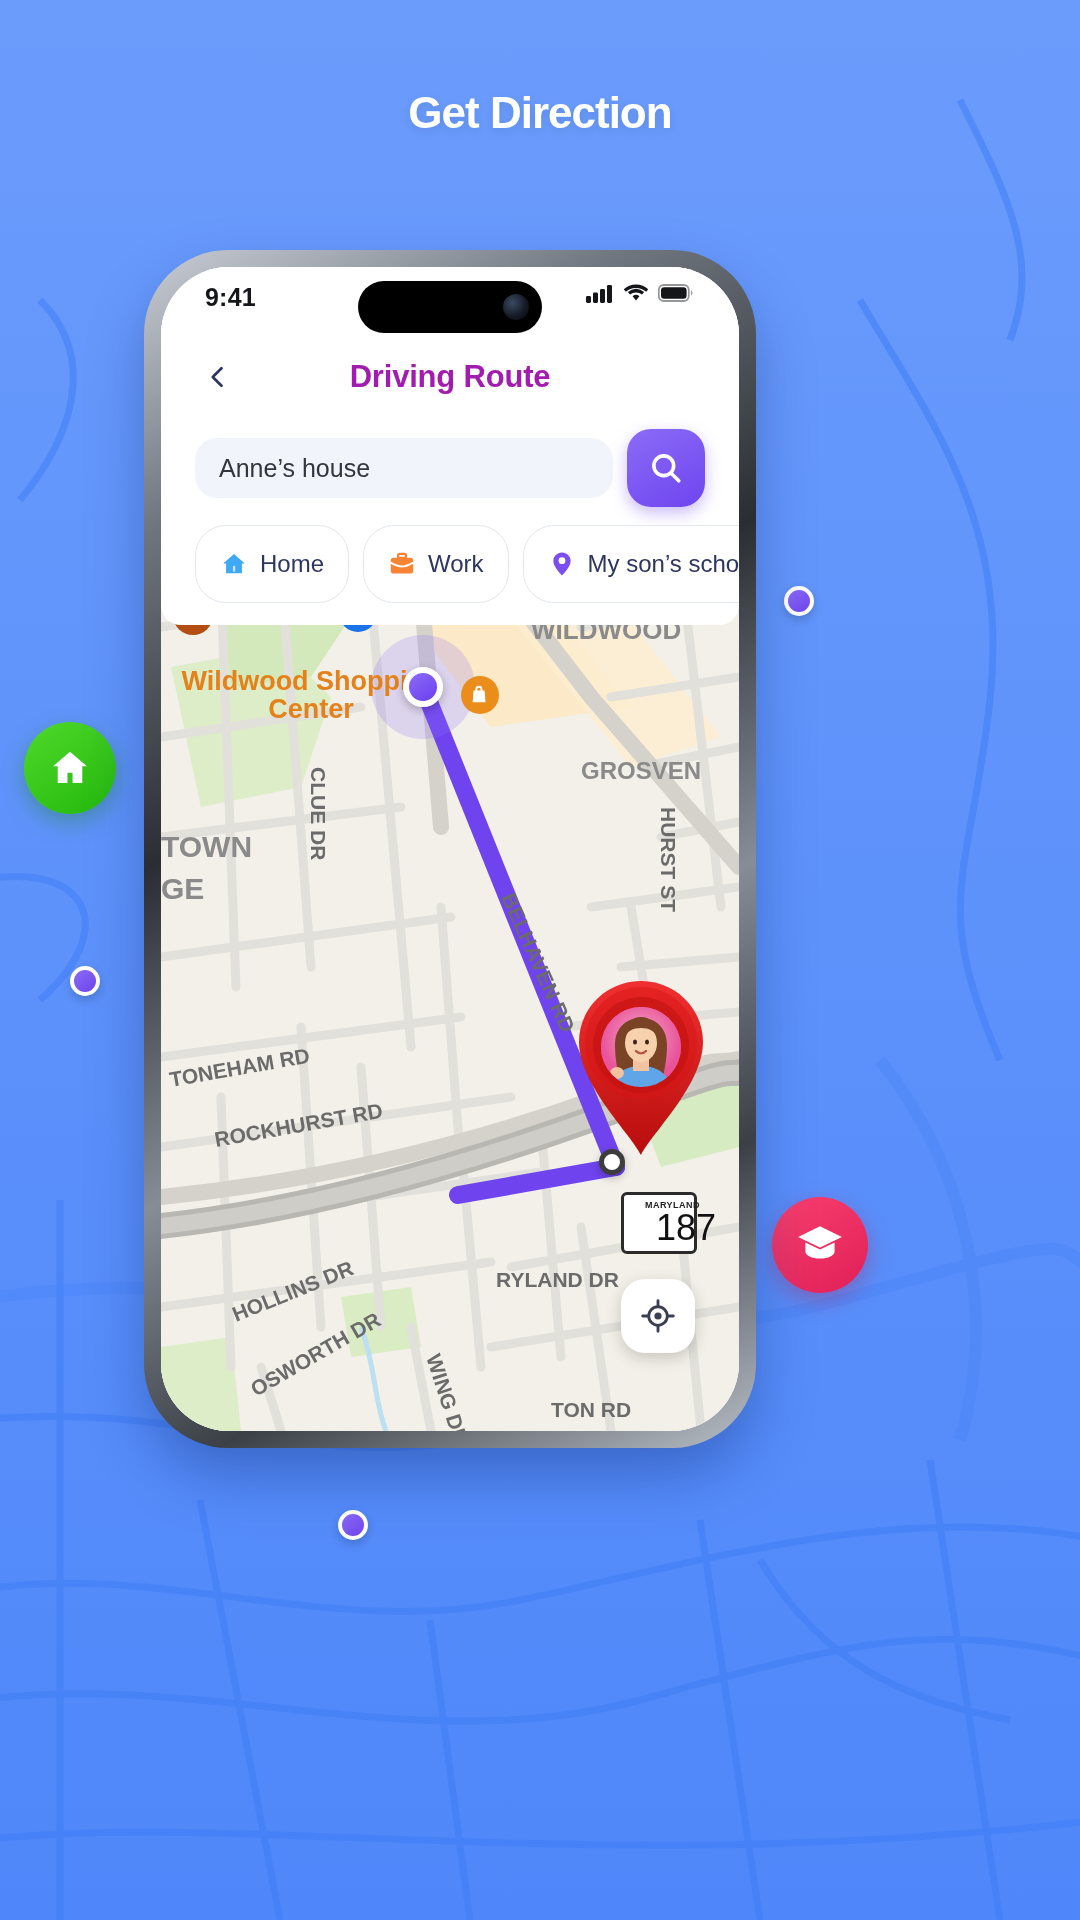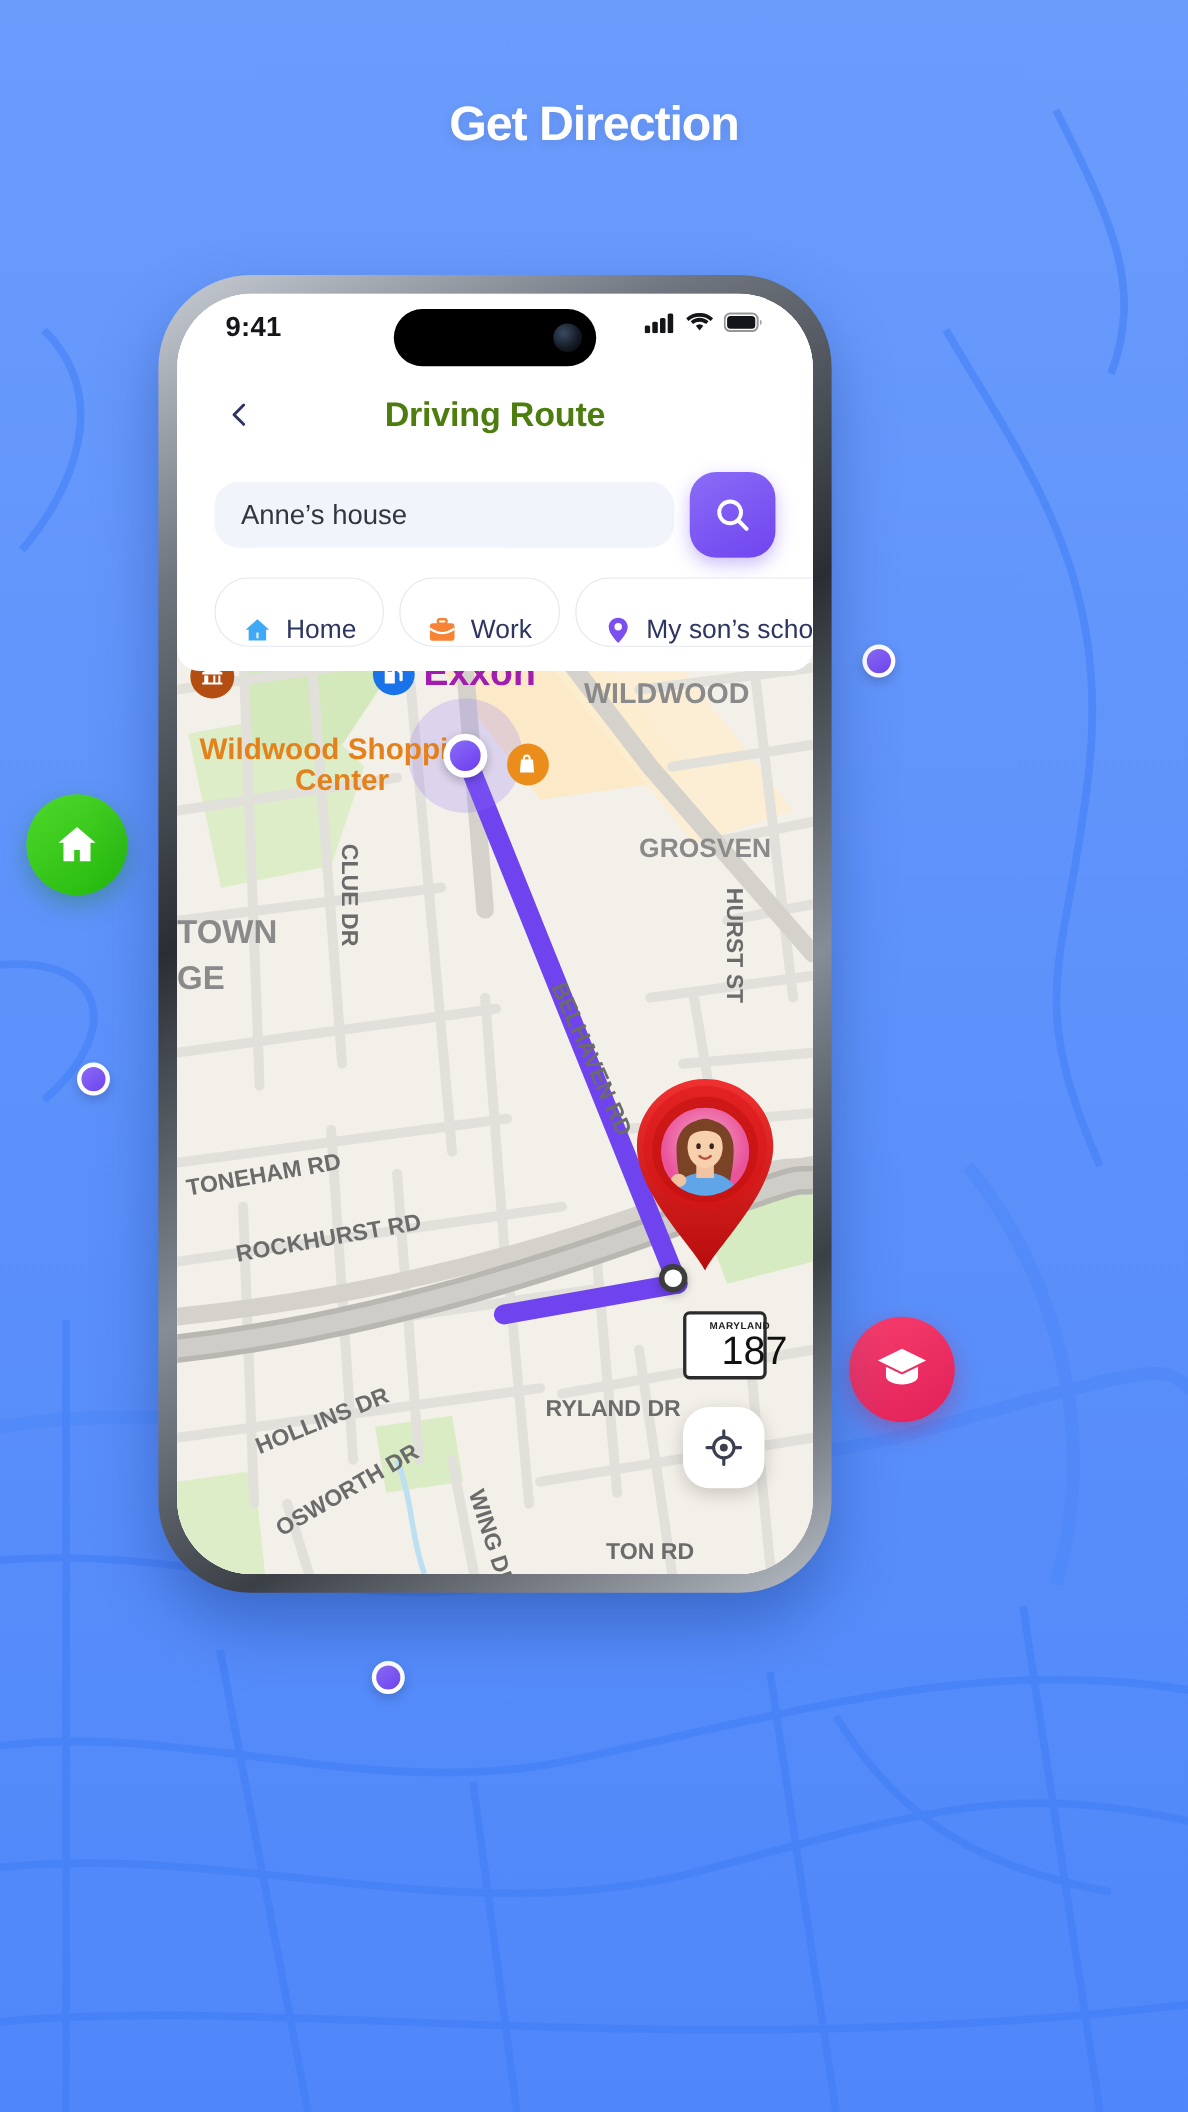--- a/index.html
+++ b/index.html
@@ -90,21 +90,21 @@
     position:relative; z-index:4;
     display:flex; align-items:center;
     height:72px; padding:0 40px;
   }
   .back-chev {
     width:34px; height:34px; display:flex; align-items:center; justify-content:center;
     cursor:pointer;
   }
   .nav-title {
     position:absolute; left:0; width:100%; text-align:center;
-    font-size:31px; font-weight:bold; color:#4d7c0f; letter-spacing:-.2px;
+    font-size:31px; font-weight:bold; color:#a21caf; letter-spacing:-.2px;
     pointer-events:none;
   }
 
   
   .search-row { display:flex; align-items:center; gap:14px; padding:16px 34px 0 34px; position:relative; z-index:4;}
   .search-field {
     flex:1; height:60px; background:#f1f4fb; border-radius:22px;
     display:flex; align-items:center; padding:0 24px;
     font-size:25px; color:#33363f;
   }
@@ -115,23 +115,23 @@
     box-shadow:0 6px 16px rgba(110,65,235,.35);
     cursor:pointer; border:none;
   }
 
   
   .chips {
     display:flex; gap:14px; padding:18px 34px 22px 34px;
     position:relative; z-index:4; overflow:hidden;
   }
   .chip {
-    flex:0 0 auto; height:63px; border-radius:31px;
+    flex:0 0 auto; height:78px; border-radius:31px;
     border:1.5px solid #e3e7f0; background:#fff;
-    display:flex; align-items:flex-end; gap:12px;
+    display:flex; align-items:center; gap:12px;
     padding:0 24px; font-size:24px; color:#2d3561;
     white-space:nowrap; cursor:pointer;
   }
 
   .panel { position:relative; z-index:4; background:#fff; }
 
   
   .map {
     position:absolute; left:0; top:0; width:100%; height:100%;
     background:#f2efe9; overflow:hidden; z-index:1;

